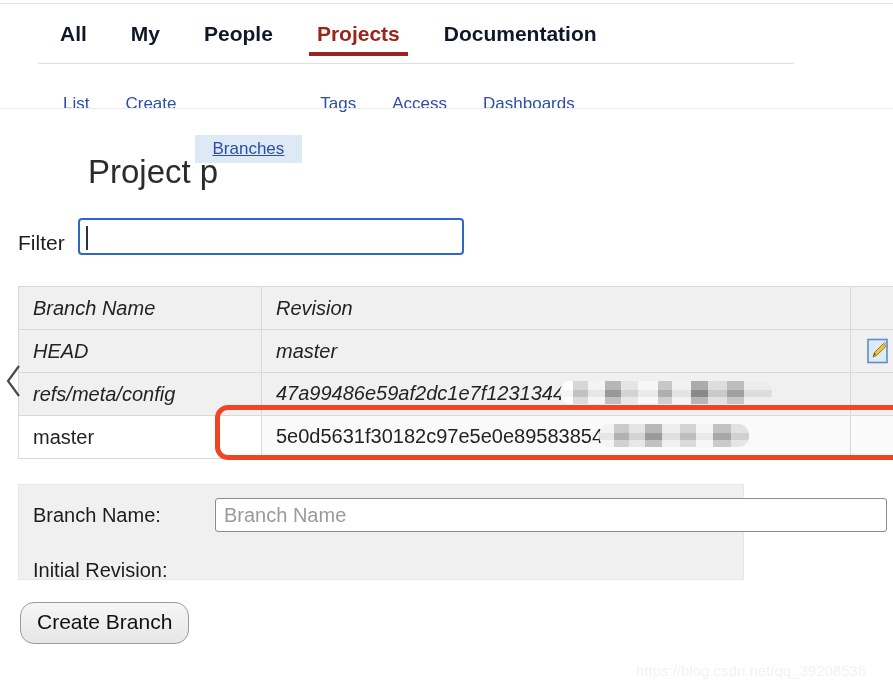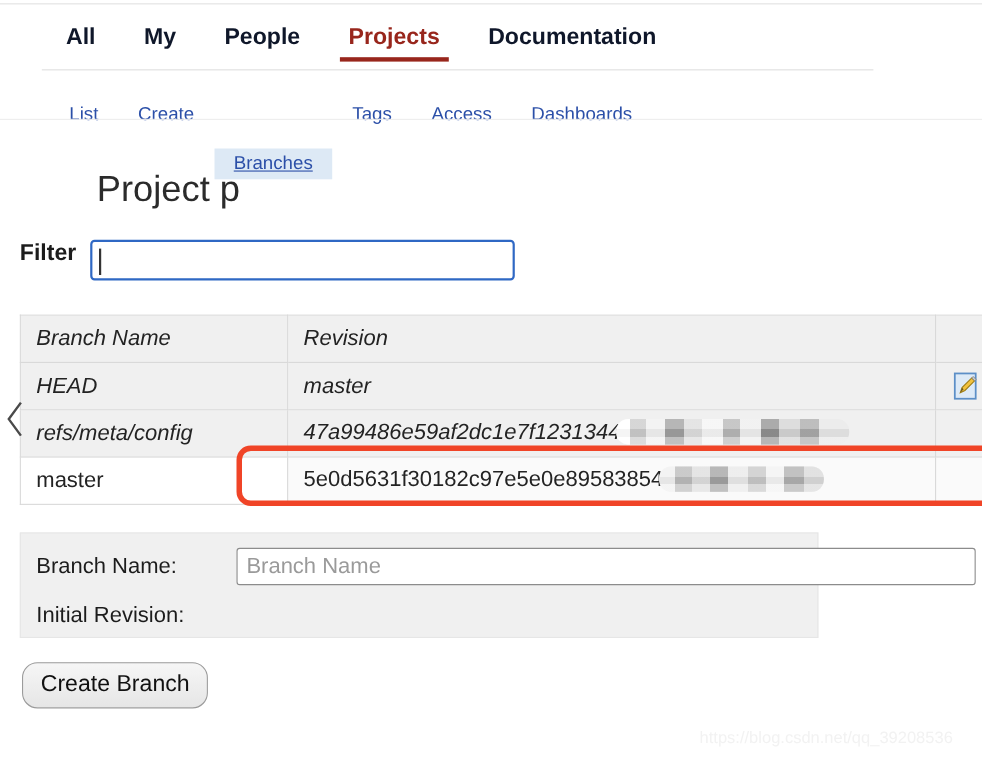--- a/index.html
+++ b/index.html
@@ -122,22 +122,21 @@
       linear-gradient(0deg,
         rgba(255,255,255,0.42) 0 26%, rgba(0,0,0,0.05) 26% 54%,
         rgba(255,255,255,0.30) 54% 78%, rgba(0,0,0,0.03) 78% 100%);
   }
 
   
   .filter-row {
     position: absolute;
     left: 18px; top: 218px;
     display: flex;
-    align-items: flex-start;
-    font-weight: bold;
+    align-items: flex-end;
   }
   .filter-label {
     font-size: 21px;
     color: #1c1c1c;
     margin-right: 13px;
   }
   .filter-input {
     width: 386px;
     height: 37px;
     border: 2px solid #2f68c4;
@@ -257,21 +256,21 @@
     border: 1px solid #e6e6e6;
     box-sizing: border-box;
   }
   .form-row {
     position: absolute;
     display: flex;
     align-items: center;
     left: 14px;
   }
   .form-row.r1 { top: 13px; }
-  .form-row.r2 { top: 63px; }
+  .form-row.r2 { top: 74px; }
   .form-label {
     font-size: 20px;
     color: #1c1c1c;
     white-space: nowrap;
   }
   .form-label.l1 { width: 182px; }
   .form-label.l2 { width: 182px; }
   .form-input {
     width: 672px;
     height: 34px;

